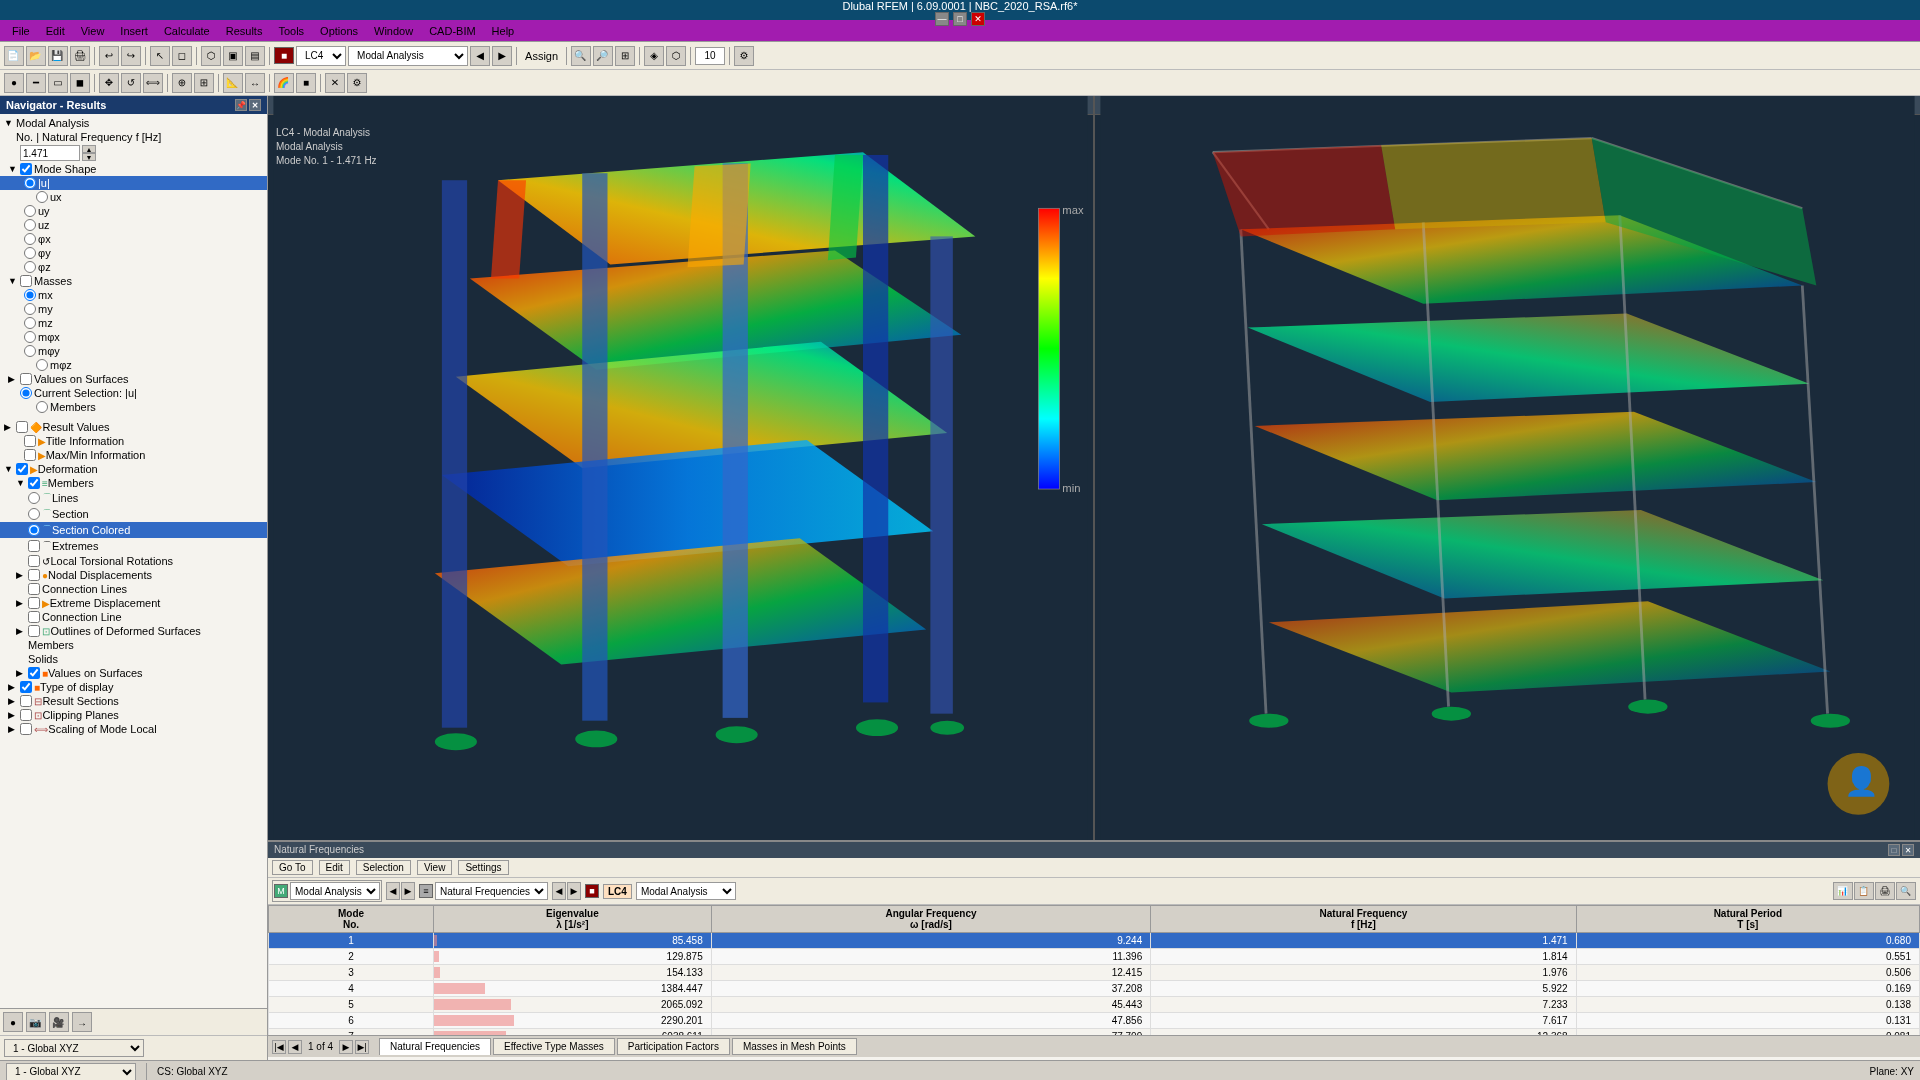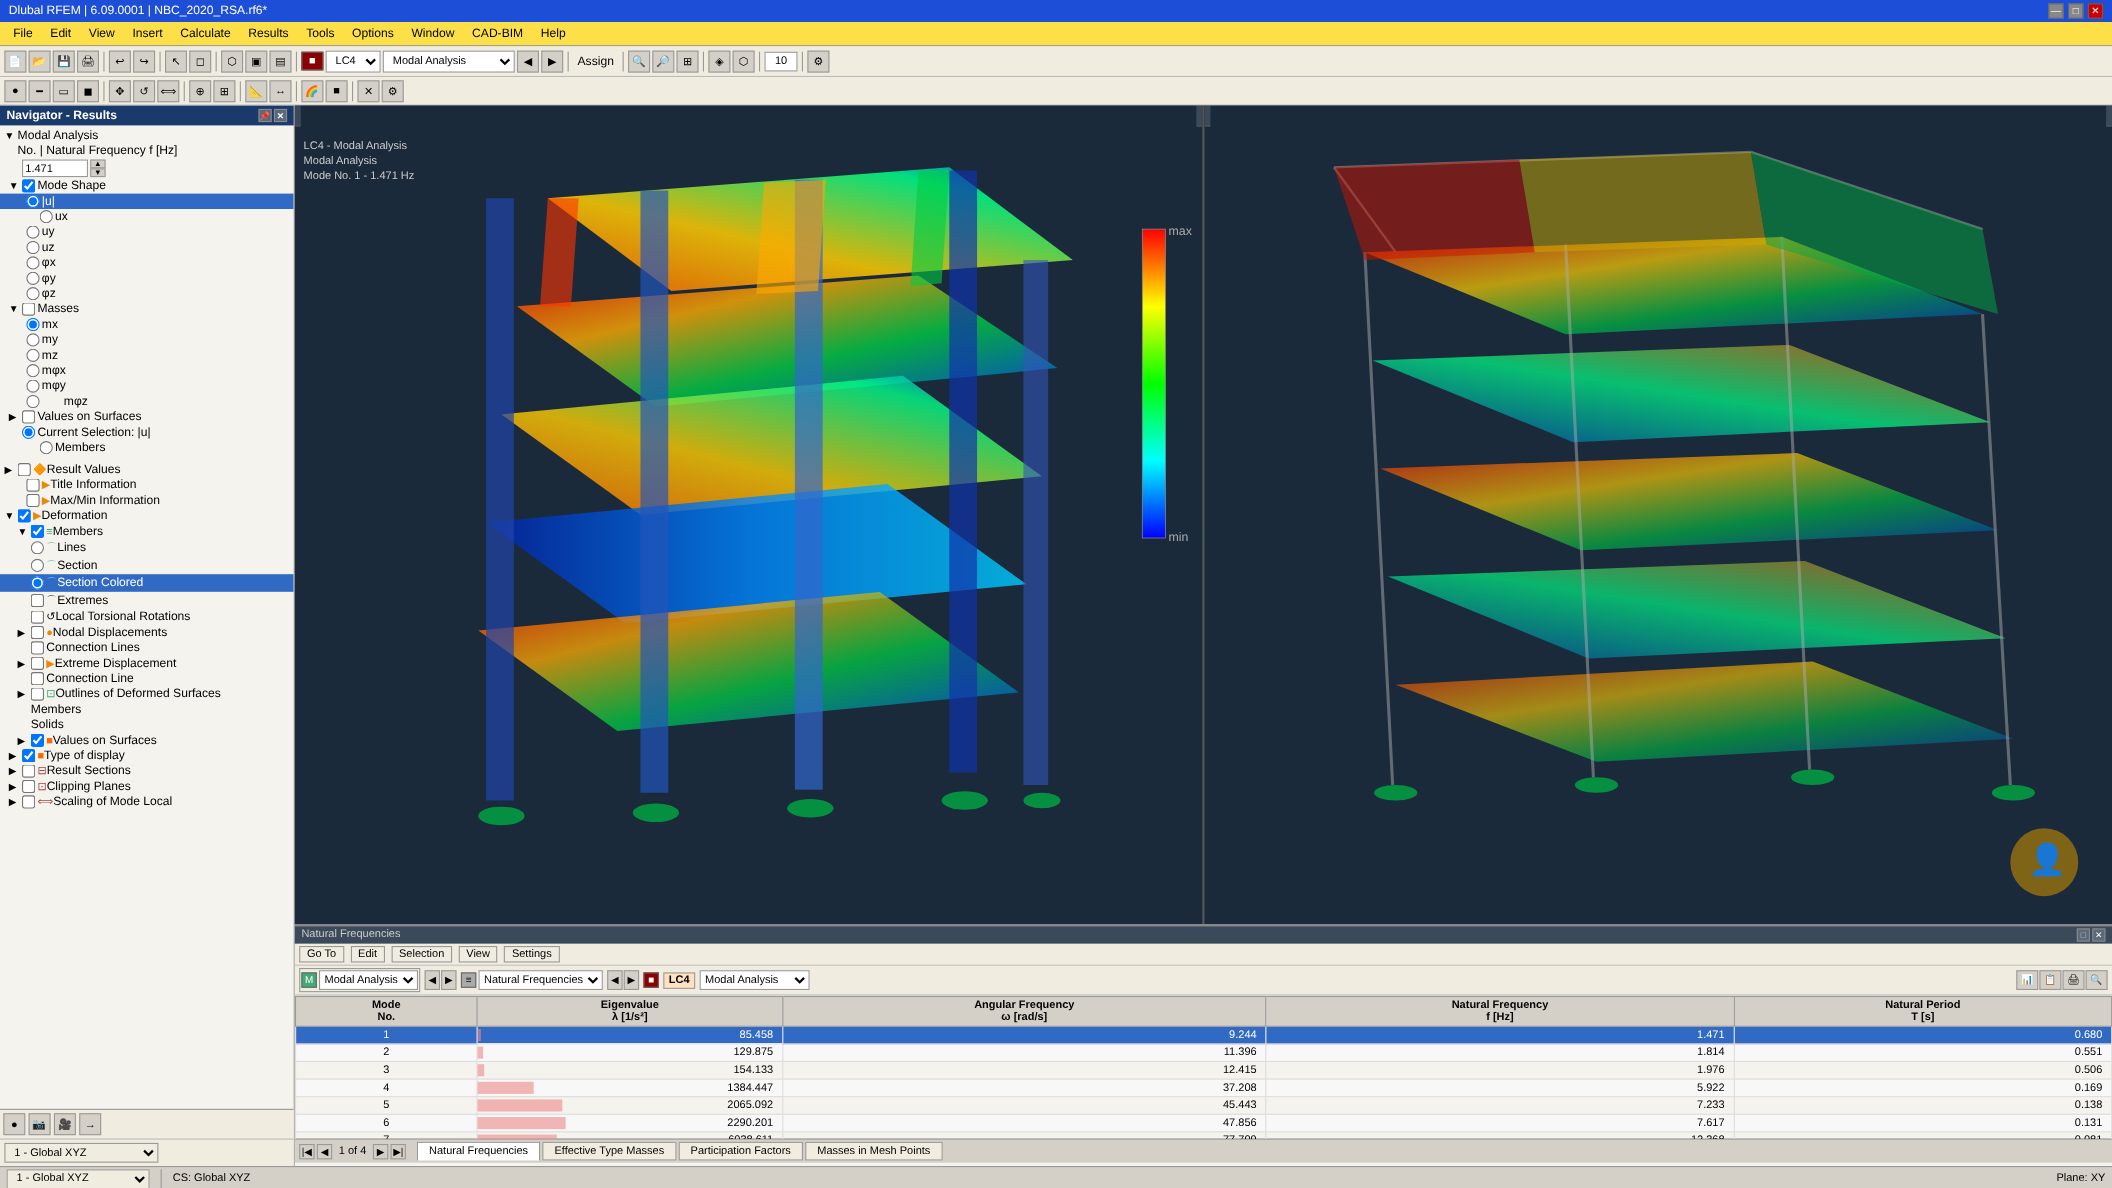--- a/index.html
+++ b/index.html
@@ -1,24 +1,24 @@
 <!DOCTYPE html>
 <html><head>
   <meta charset="utf-8">
   <style>
     * { box-sizing: border-box; margin: 0; padding: 0; }
     body { font-family: 'Segoe UI', Arial, sans-serif; font-size: 11px; background: #d4d0c8; color: #000; overflow: hidden; width: 1920px; height: 1080px; }
 
     
-    #titlebar { background: #1d4ed8; color: #fff; height: 20px; display: flex; align-items: center; justify-content: space-between; padding: 0 8px; font-size: 11px; }
+    #titlebar { background: #0c4a6e; color: #fff; height: 20px; display: flex; align-items: center; justify-content: flex-start; padding: 0 8px; font-size: 11px; flex-direction: column; }
     #titlebar-controls { display: flex; gap: 4px; }
     .tb-btn { width: 14px; height: 14px; background: #888; border: 1px solid #666; cursor: pointer; font-size: 9px; display: flex; align-items: center; justify-content: center; }
 
     
-    #menubar { background: #fde047; height: 22px; display: flex; align-items: center; padding: 0 4px; border-bottom: 1px solid #999; }
+    #menubar { background: #a21caf; height: 22px; display: flex; align-items: center; padding: 0 4px; border-bottom: 1px solid #999; }
     .menu-item { padding: 2px 8px; cursor: pointer; font-size: 11px; }
 
     
     .toolbar { background: #f0ece0; height: 26px; display: flex; align-items: center; padding: 2px 4px; border-bottom: 1px solid #bbb; flex-wrap: nowrap; gap: 2px; }
     .tb-icon { width: 20px; height: 20px; background: #d4d0c8; border: 1px solid #999; display: flex; align-items: center; justify-content: center; font-size: 10px; cursor: pointer; flex-shrink: 0; }
     .tb-separator { width: 1px; height: 18px; background: #999; margin: 0 2px; }
     .tb-dropdown { height: 20px; background: #fff; border: 1px solid #999; padding: 0 4px; font-size: 10px; min-width: 80px; }
 
     
     #main-layout { display: flex; height: calc(1080px - 20px - 22px - 26px - 26px - 22px); }
@@ -248,21 +248,21 @@
         <span>mz</span>
       </div>
       <div class="nav-item" style="padding-left:24px;">
         <input type="radio" class="nav-radio" style="">
         <span>mφx</span>
       </div>
       <div class="nav-item" style="padding-left:24px;">
         <input type="radio" class="nav-radio" style="">
         <span>mφy</span>
       </div>
-      <div class="nav-item" style="padding-left:24px;gap:20px;">
+      <div class="nav-item" style="padding-left:36px;">
         <input type="radio" class="nav-radio" style="">
         <span>mφz</span>
       </div>
 
       <div class="nav-item" style="padding-left:8px;">
         <span class="nav-expand">▶</span>
         <input type="checkbox" class="nav-checkbox" style="">
         <span>Values on Surfaces</span>
       </div>
       <div class="nav-item" style="padding-left:20px;">

